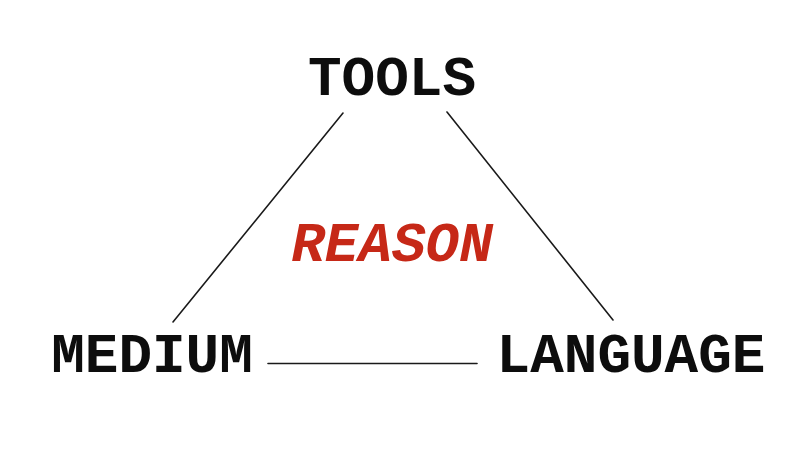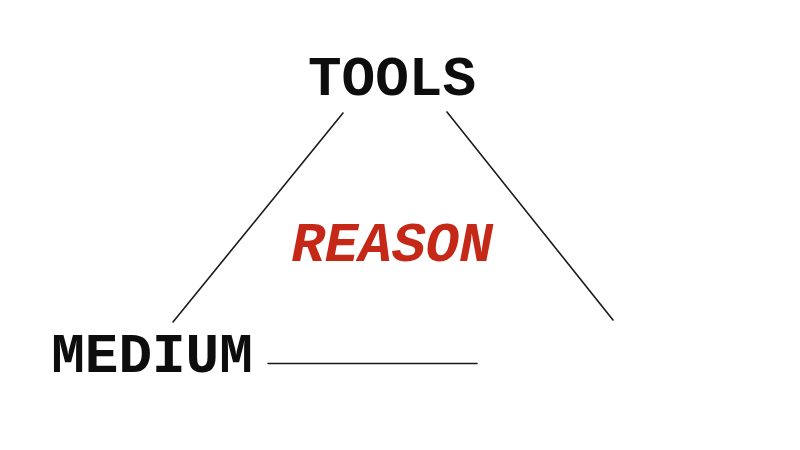--- a/index.html
+++ b/index.html
@@ -58,14 +58,15 @@
     <line class="edge" x1="447" y1="112" x2="613" y2="320"></line>
     <line class="edge" x1="268" y1="363.5" x2="477" y2="363.5"></line>
   </svg>
 
   <div class="node node-top">TOOLS</div>
 
   <div class="node node-center">REASON</div>
 
   <div class="node node-left">MEDIUM</div>
 
+  <div class="node node-right">LANGUAGE</div>
 
 </div>
 
 </body></html>

